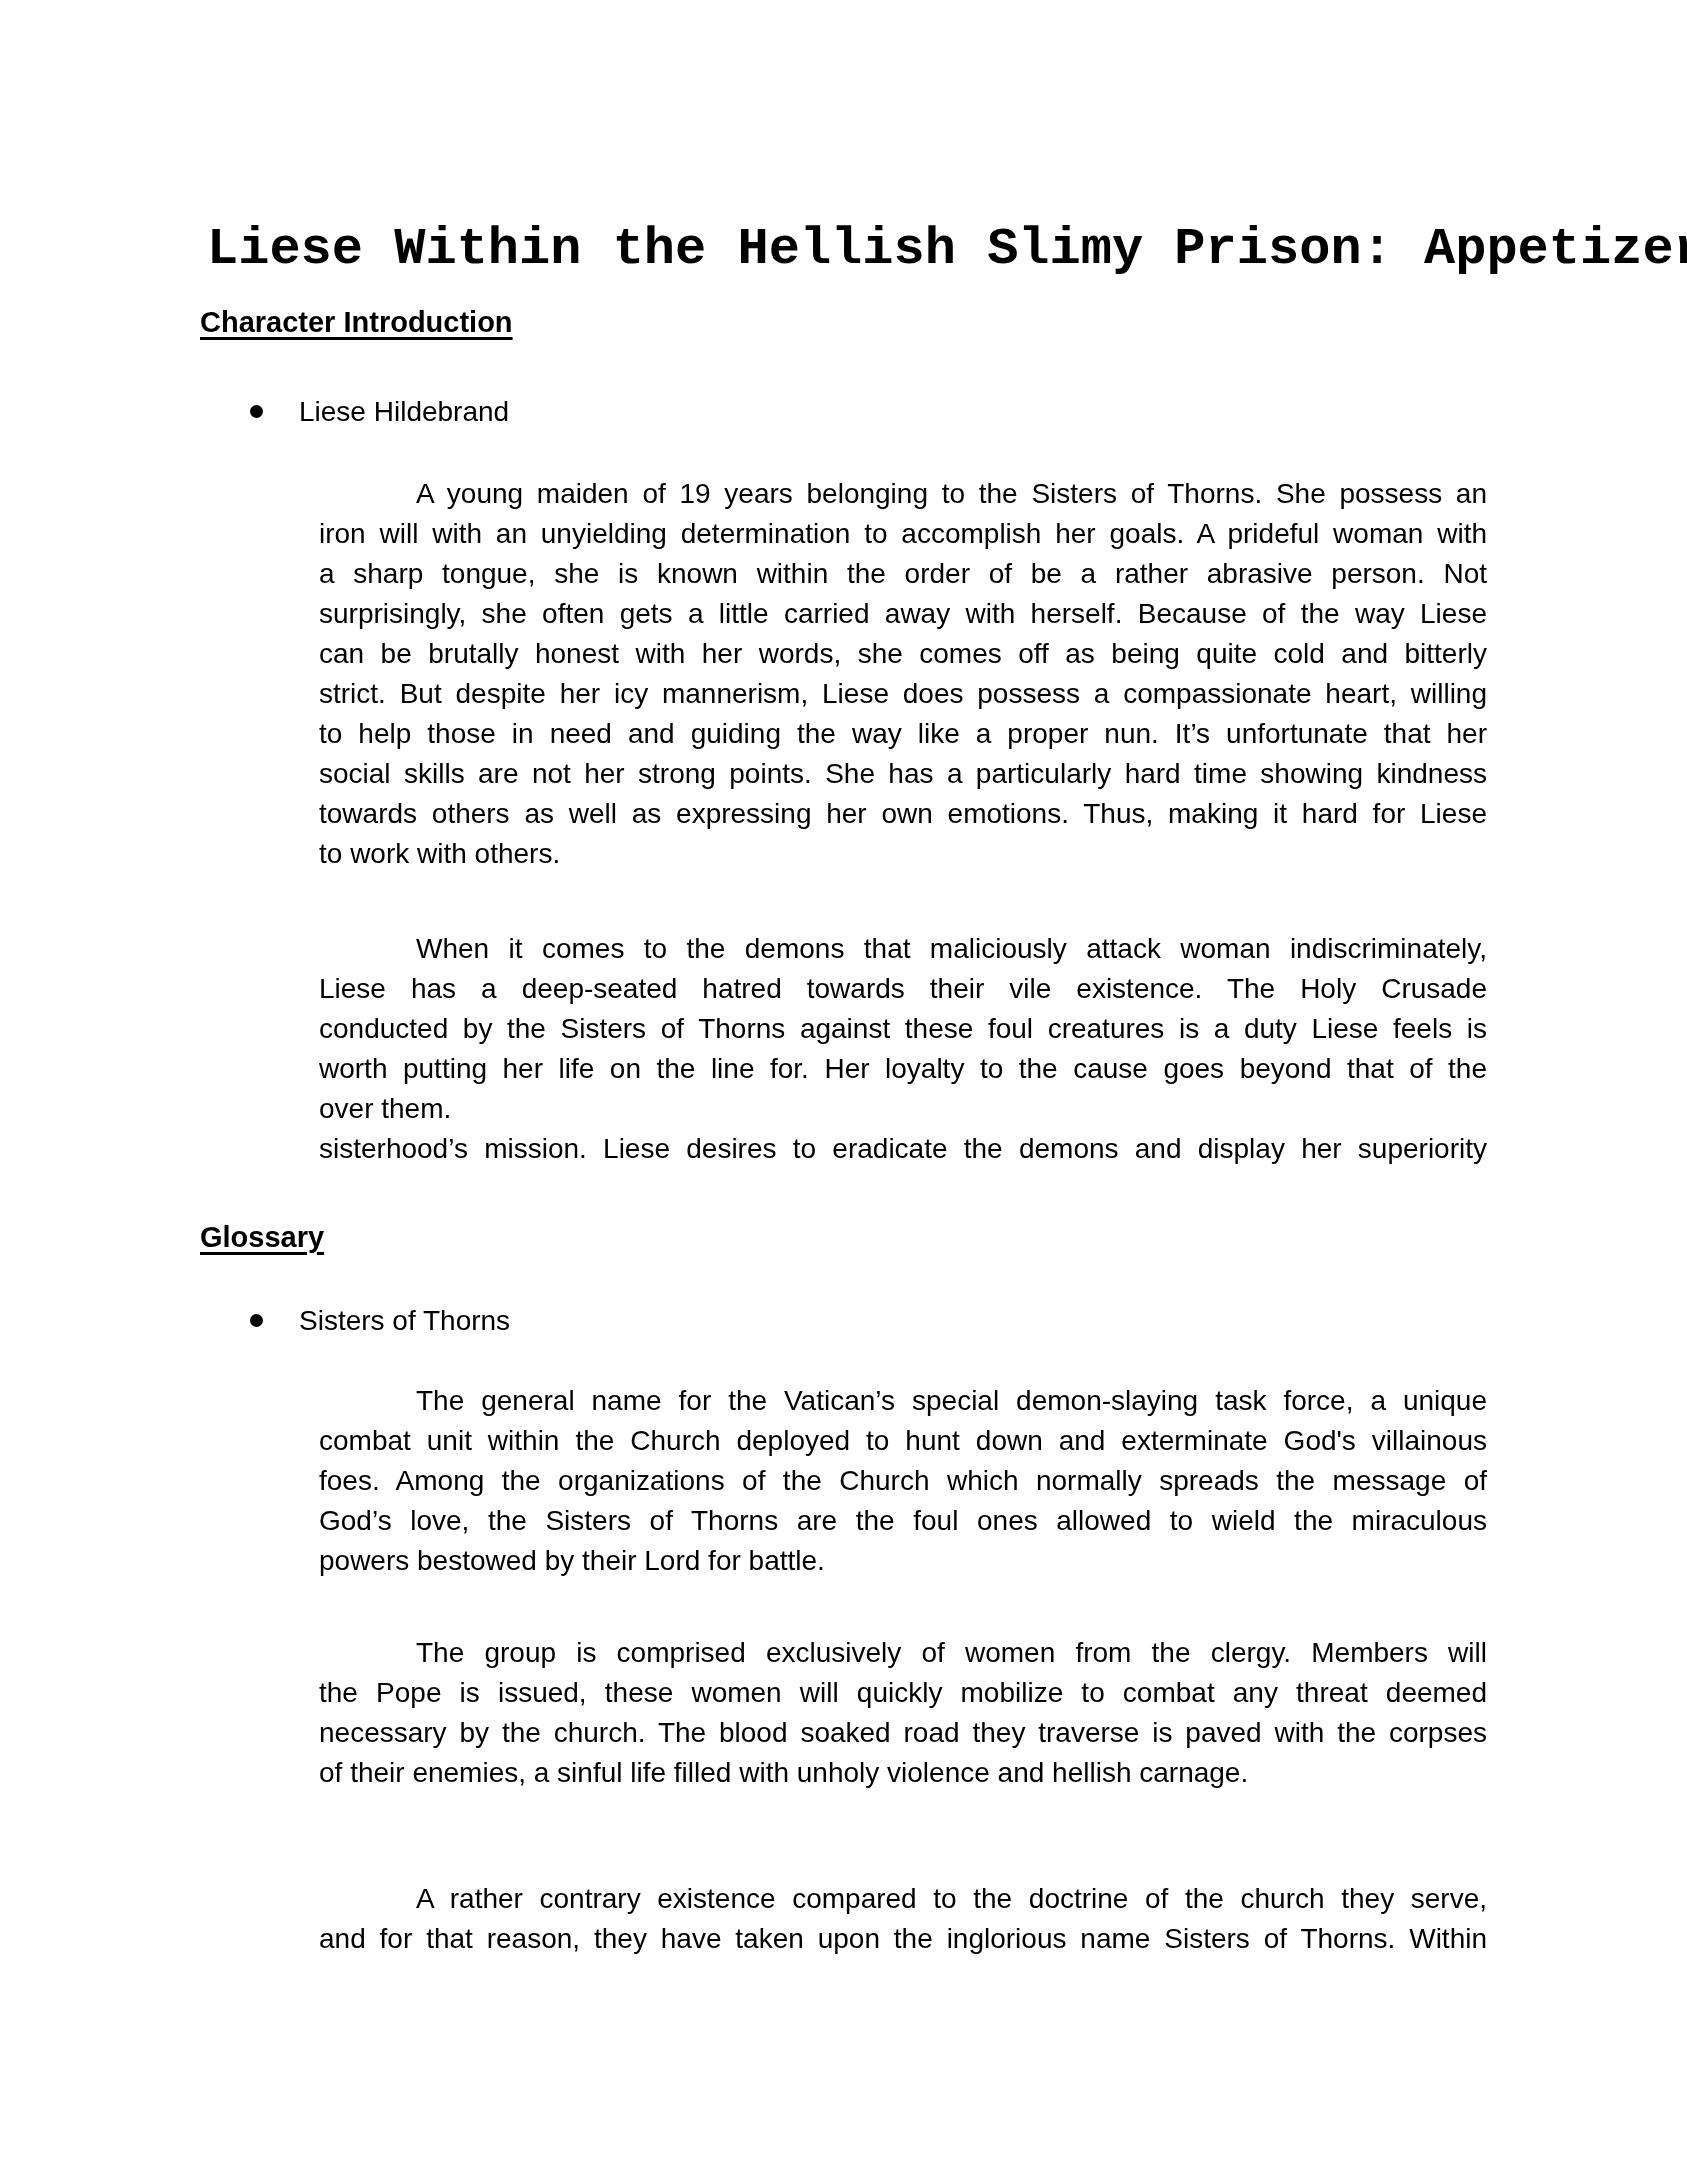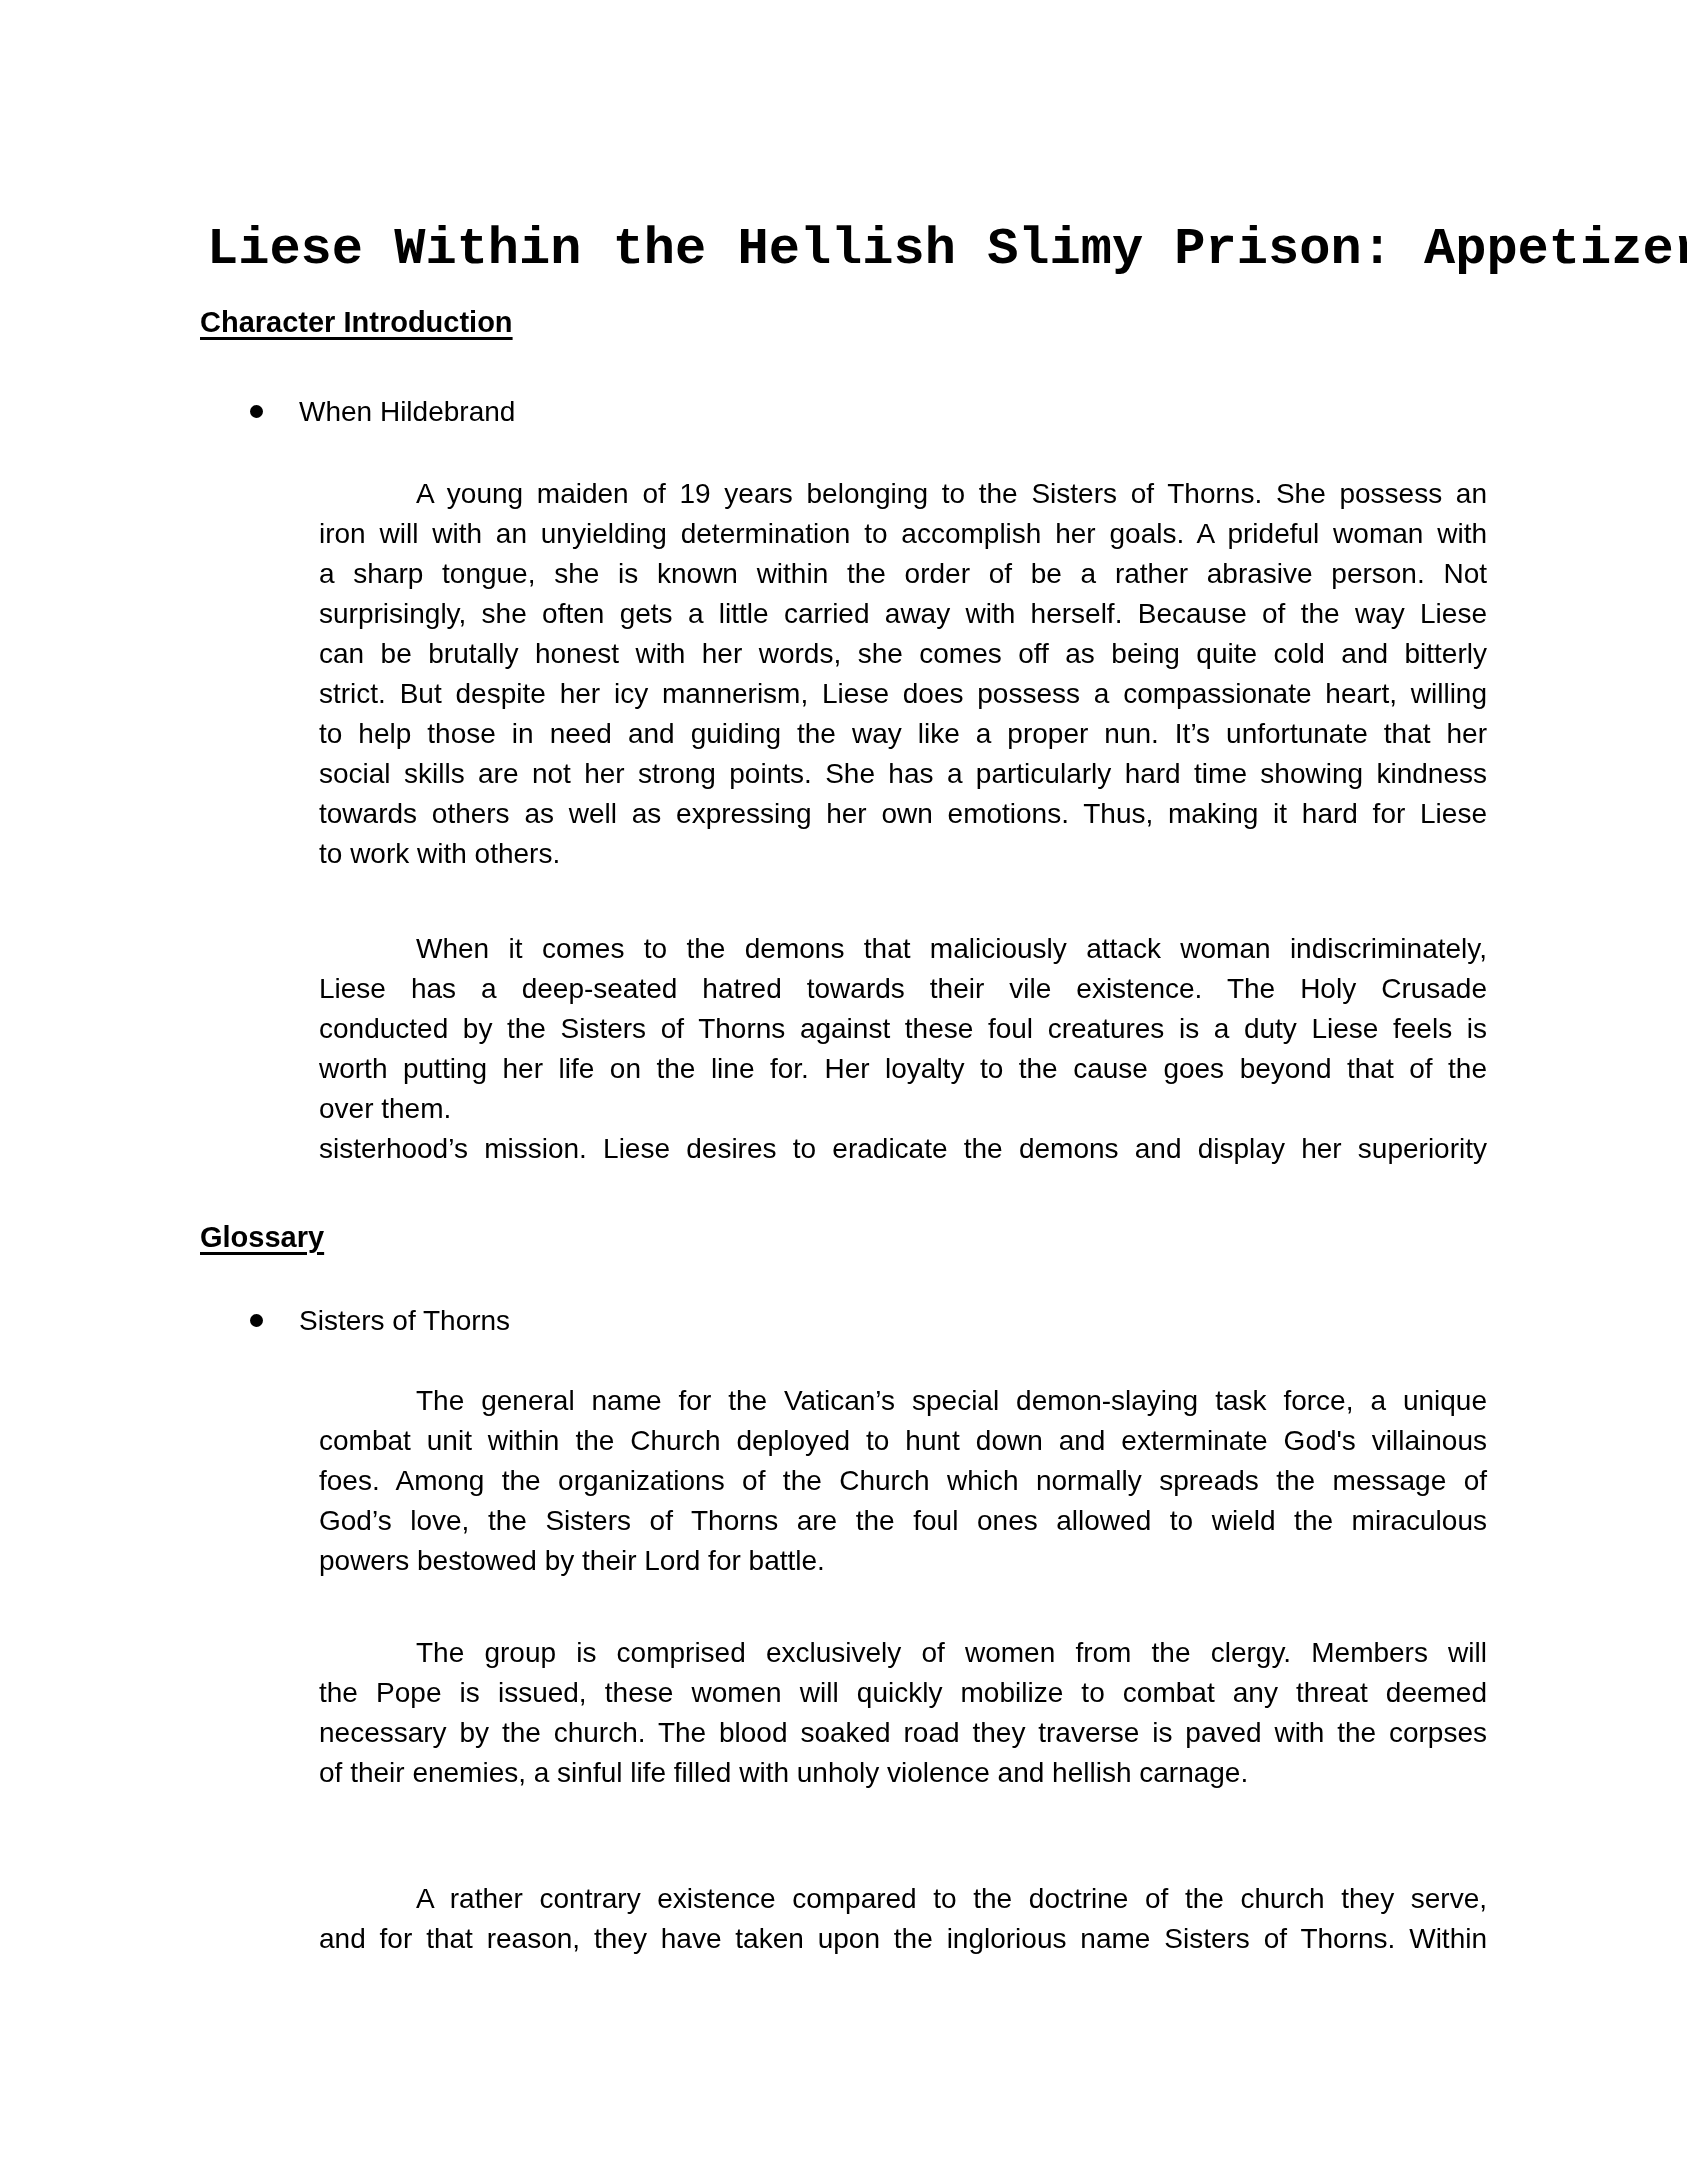--- a/index.html
+++ b/index.html
@@ -73,21 +73,21 @@
 <body>
 
 <div class="page">
 
   <h1 class="abs title">Liese Within the Hellish Slimy Prison: Appetizer</h1>
 
   <h2 class="abs heading" style="top:308px">Character Introduction</h2>
 
   <div class="abs bullet-row" style="top:392px">
     <span class="bullet-dot"></span>
-    <span class="bullet-label">When Hildebrand</span>
+    <span class="bullet-label">Liese Hildebrand</span>
   </div>
 
   <div class="abs para" style="top:474px">
       <div class="line first">A young maiden of 19 years belonging to the Sisters of Thorns. She possess an</div>
       <div class="line">iron will with an unyielding determination to accomplish her goals. A prideful woman with</div>
       <div class="line">a sharp tongue, she is known within the order of be a rather abrasive person. Not</div>
       <div class="line">surprisingly, she often gets a little carried away with herself. Because of the way Liese</div>
       <div class="line">can be brutally honest with her words, she comes off as being quite cold and bitterly</div>
       <div class="line">strict. But despite her icy mannerism, Liese does possess a compassionate heart, willing</div>
       <div class="line">to help those in need and guiding the way like a proper nun. It’s unfortunate that her</div>

